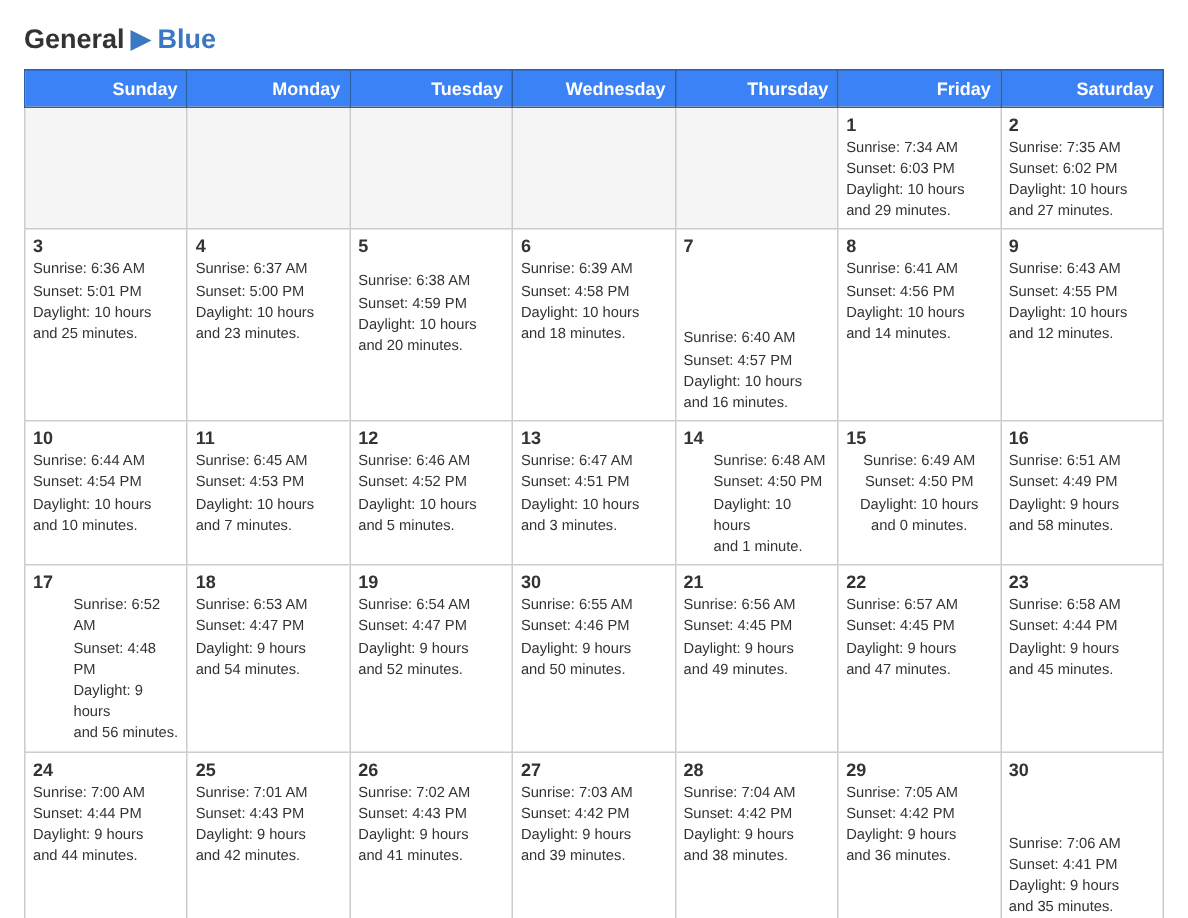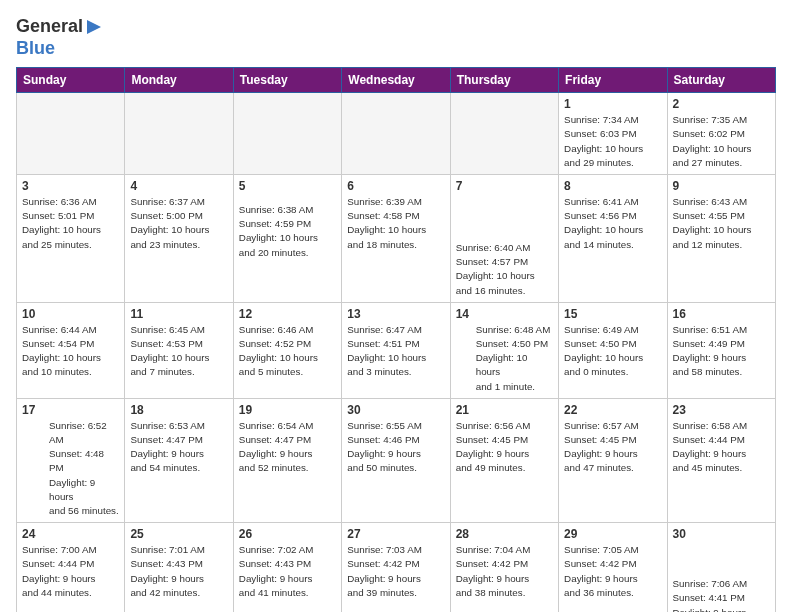--- a/index.html
+++ b/index.html
@@ -11,21 +11,20 @@
       padding: 16px;
     }
     .header {
       display: flex;
       align-items: flex-start;
       justify-content: space-between;
       margin-bottom: 8px;
     }
     .logo {
       display: flex;
-      flex-direction: column;
       align-items: flex-start;
     }
     .logo-text {
       font-size: 18px;
       font-weight: bold;
       color: #333;
       line-height: 1.2;
     }
     .title-block {
       text-align: right;
@@ -38,25 +37,25 @@
     .title-block h2 {
       font-size: 15px;
       color: #555;
       font-weight: normal;
     }
     .calendar {
       width: 100%;
       border-collapse: collapse;
     }
     .calendar th {
-      background: #701a75;
+      background: #3b82f6;
       color: #fff;
       font-size: 12px;
       padding: 5px 6px;
-      text-align: left;
+      text-align: right;
       border: 1px solid #2a5fa0;
     }
     .calendar td {
       border: 1px solid #ccc;
       vertical-align: top;
       padding: 4px 5px;
       font-size: 10.5px;
       color: #333;
       width: calc(100% / 7);
       height: 80px;
@@ -213,21 +212,21 @@
         </td>
         <td>
           <div class="day-num">14</div>
           <div class="day-info" style="white-space: pre-line; margin-left: 20px;">Sunrise: 6:48 AM
 Sunset: 4:50 PM
 Daylight: 10 hours
 and 1 minute.</div>
         </td>
         <td>
           <div class="day-num">15</div>
-          <div class="day-info" style="white-space: pre-line;">Sunrise: 6:49 AM
+          <div class="day-info" style="white-space: pre-line; text-align: center;">Sunrise: 6:49 AM
 Sunset: 4:50 PM
 Daylight: 10 hours
 and 0 minutes.</div>
         </td>
         <td>
           <div class="day-num">16</div>
           <div class="day-info" style="white-space: pre-line;">Sunrise: 6:51 AM
 Sunset: 4:49 PM
 Daylight: 9 hours
 and 58 minutes.</div>

